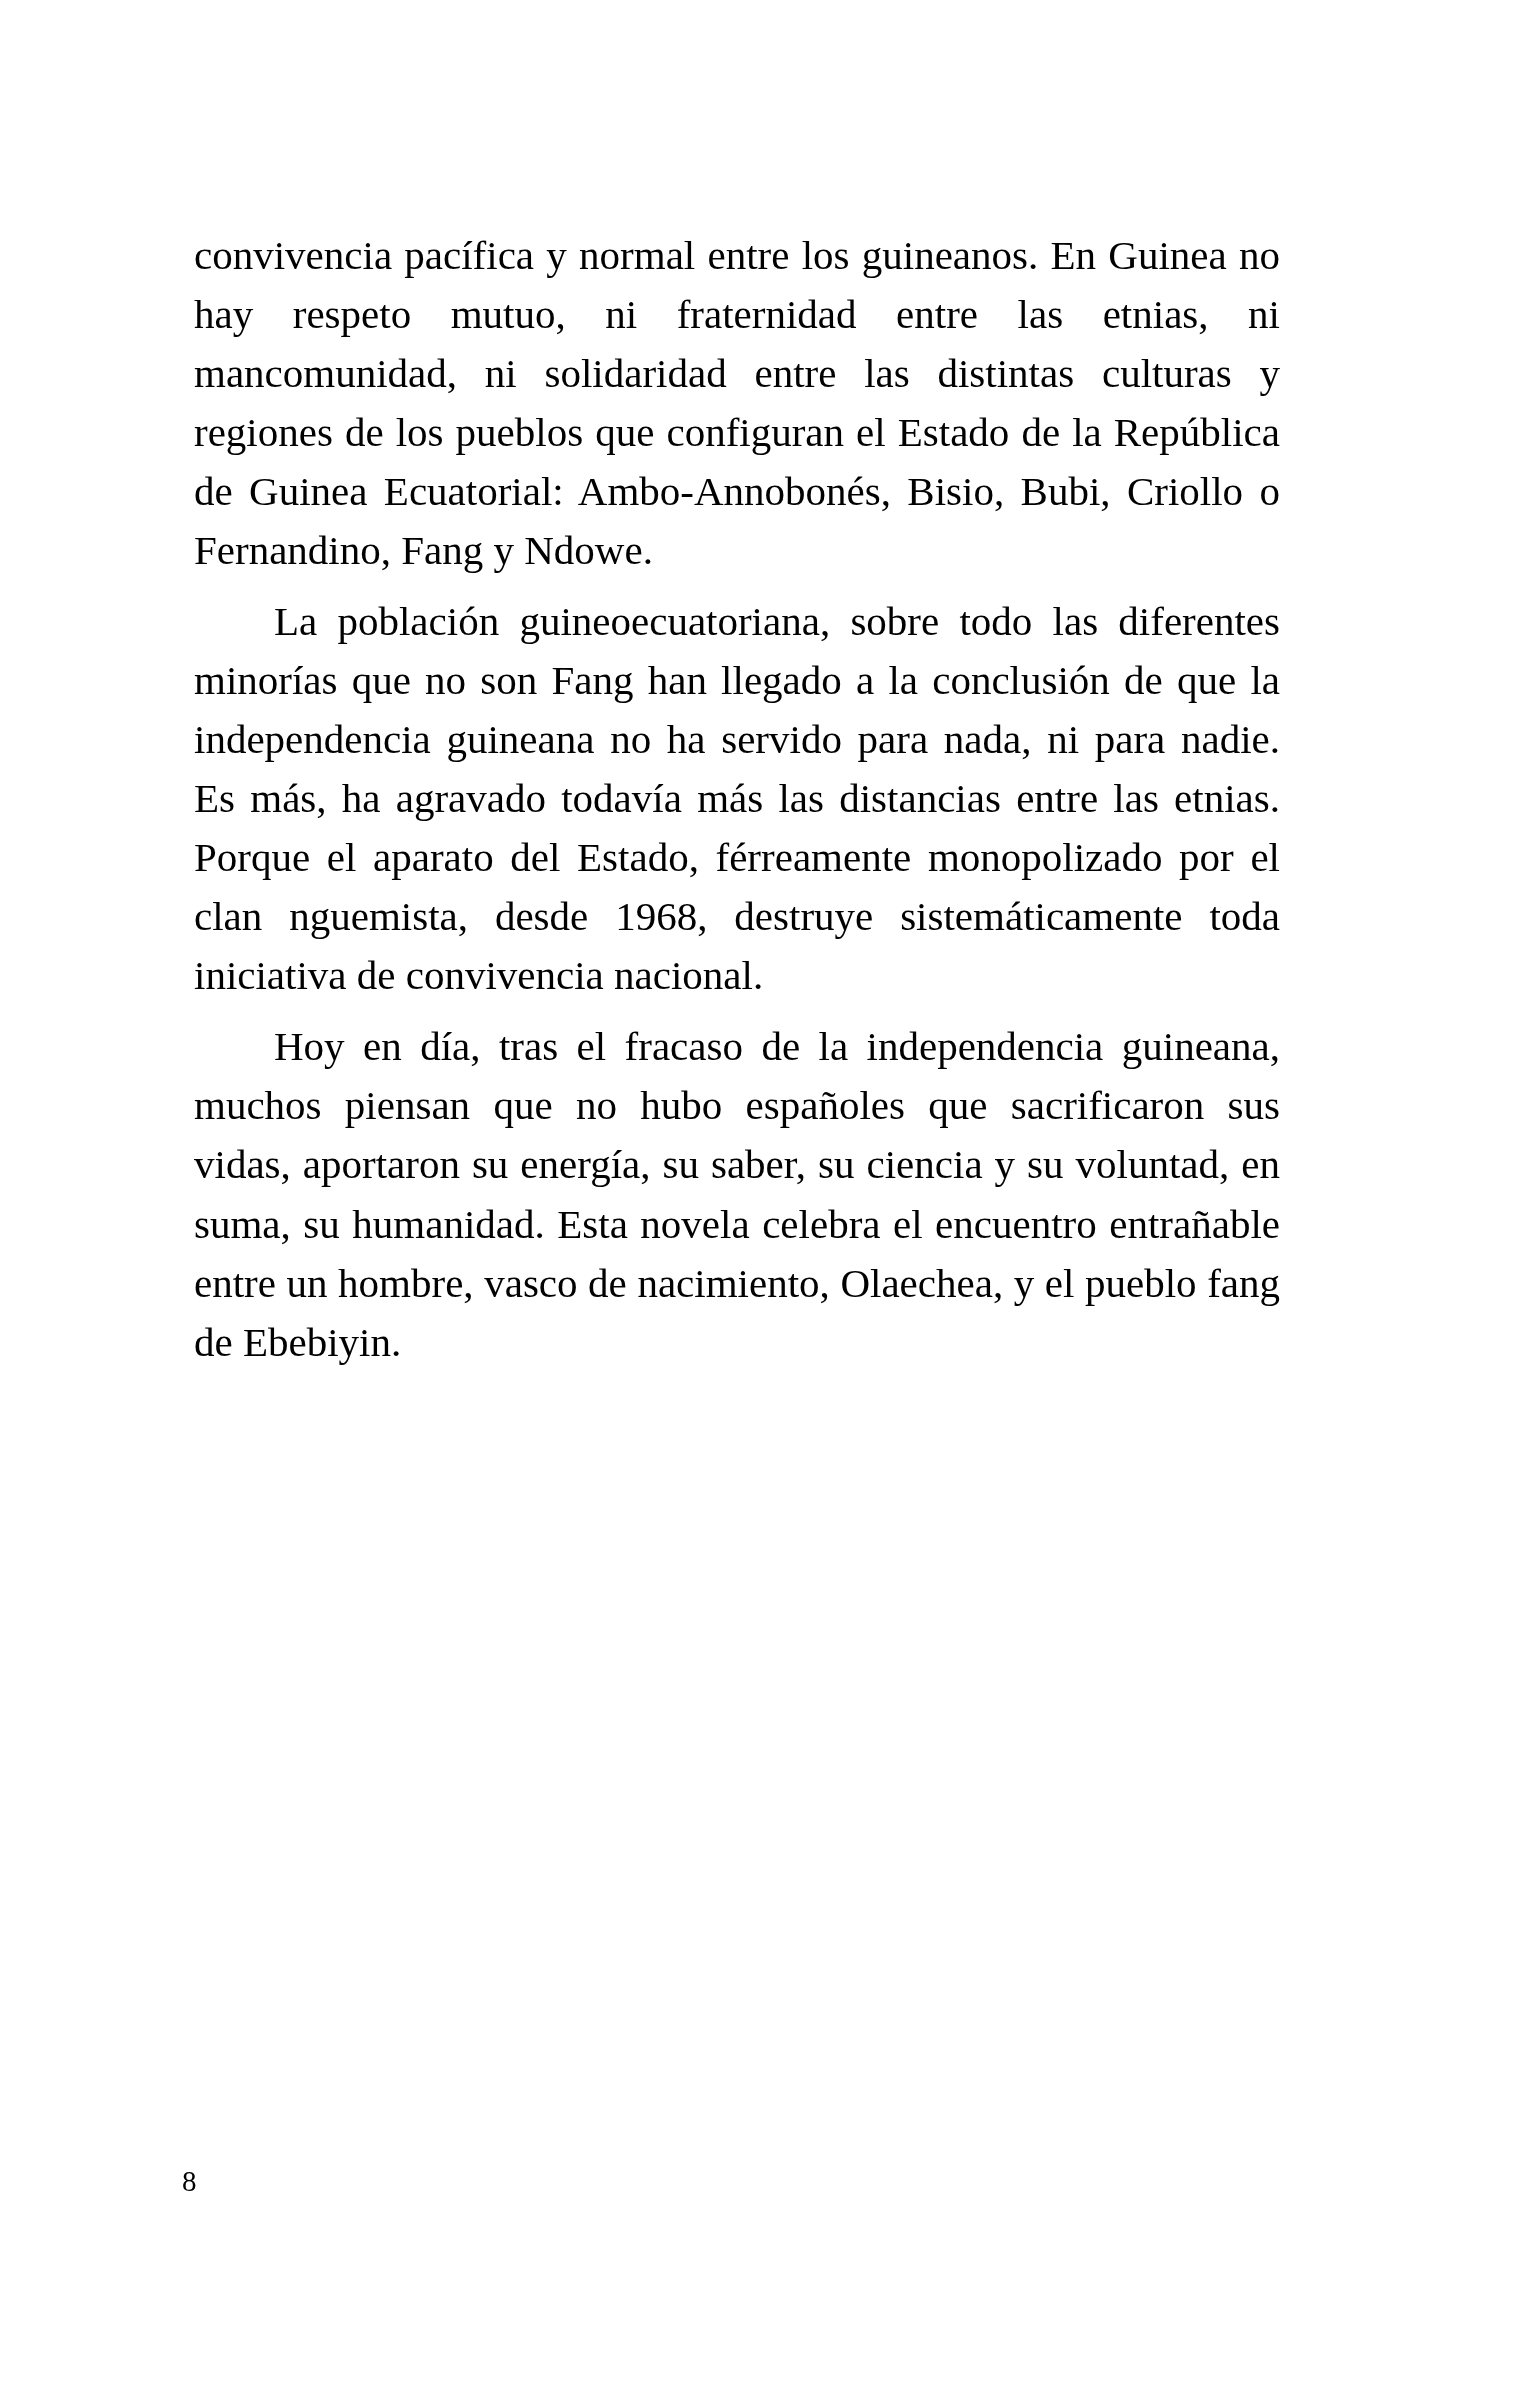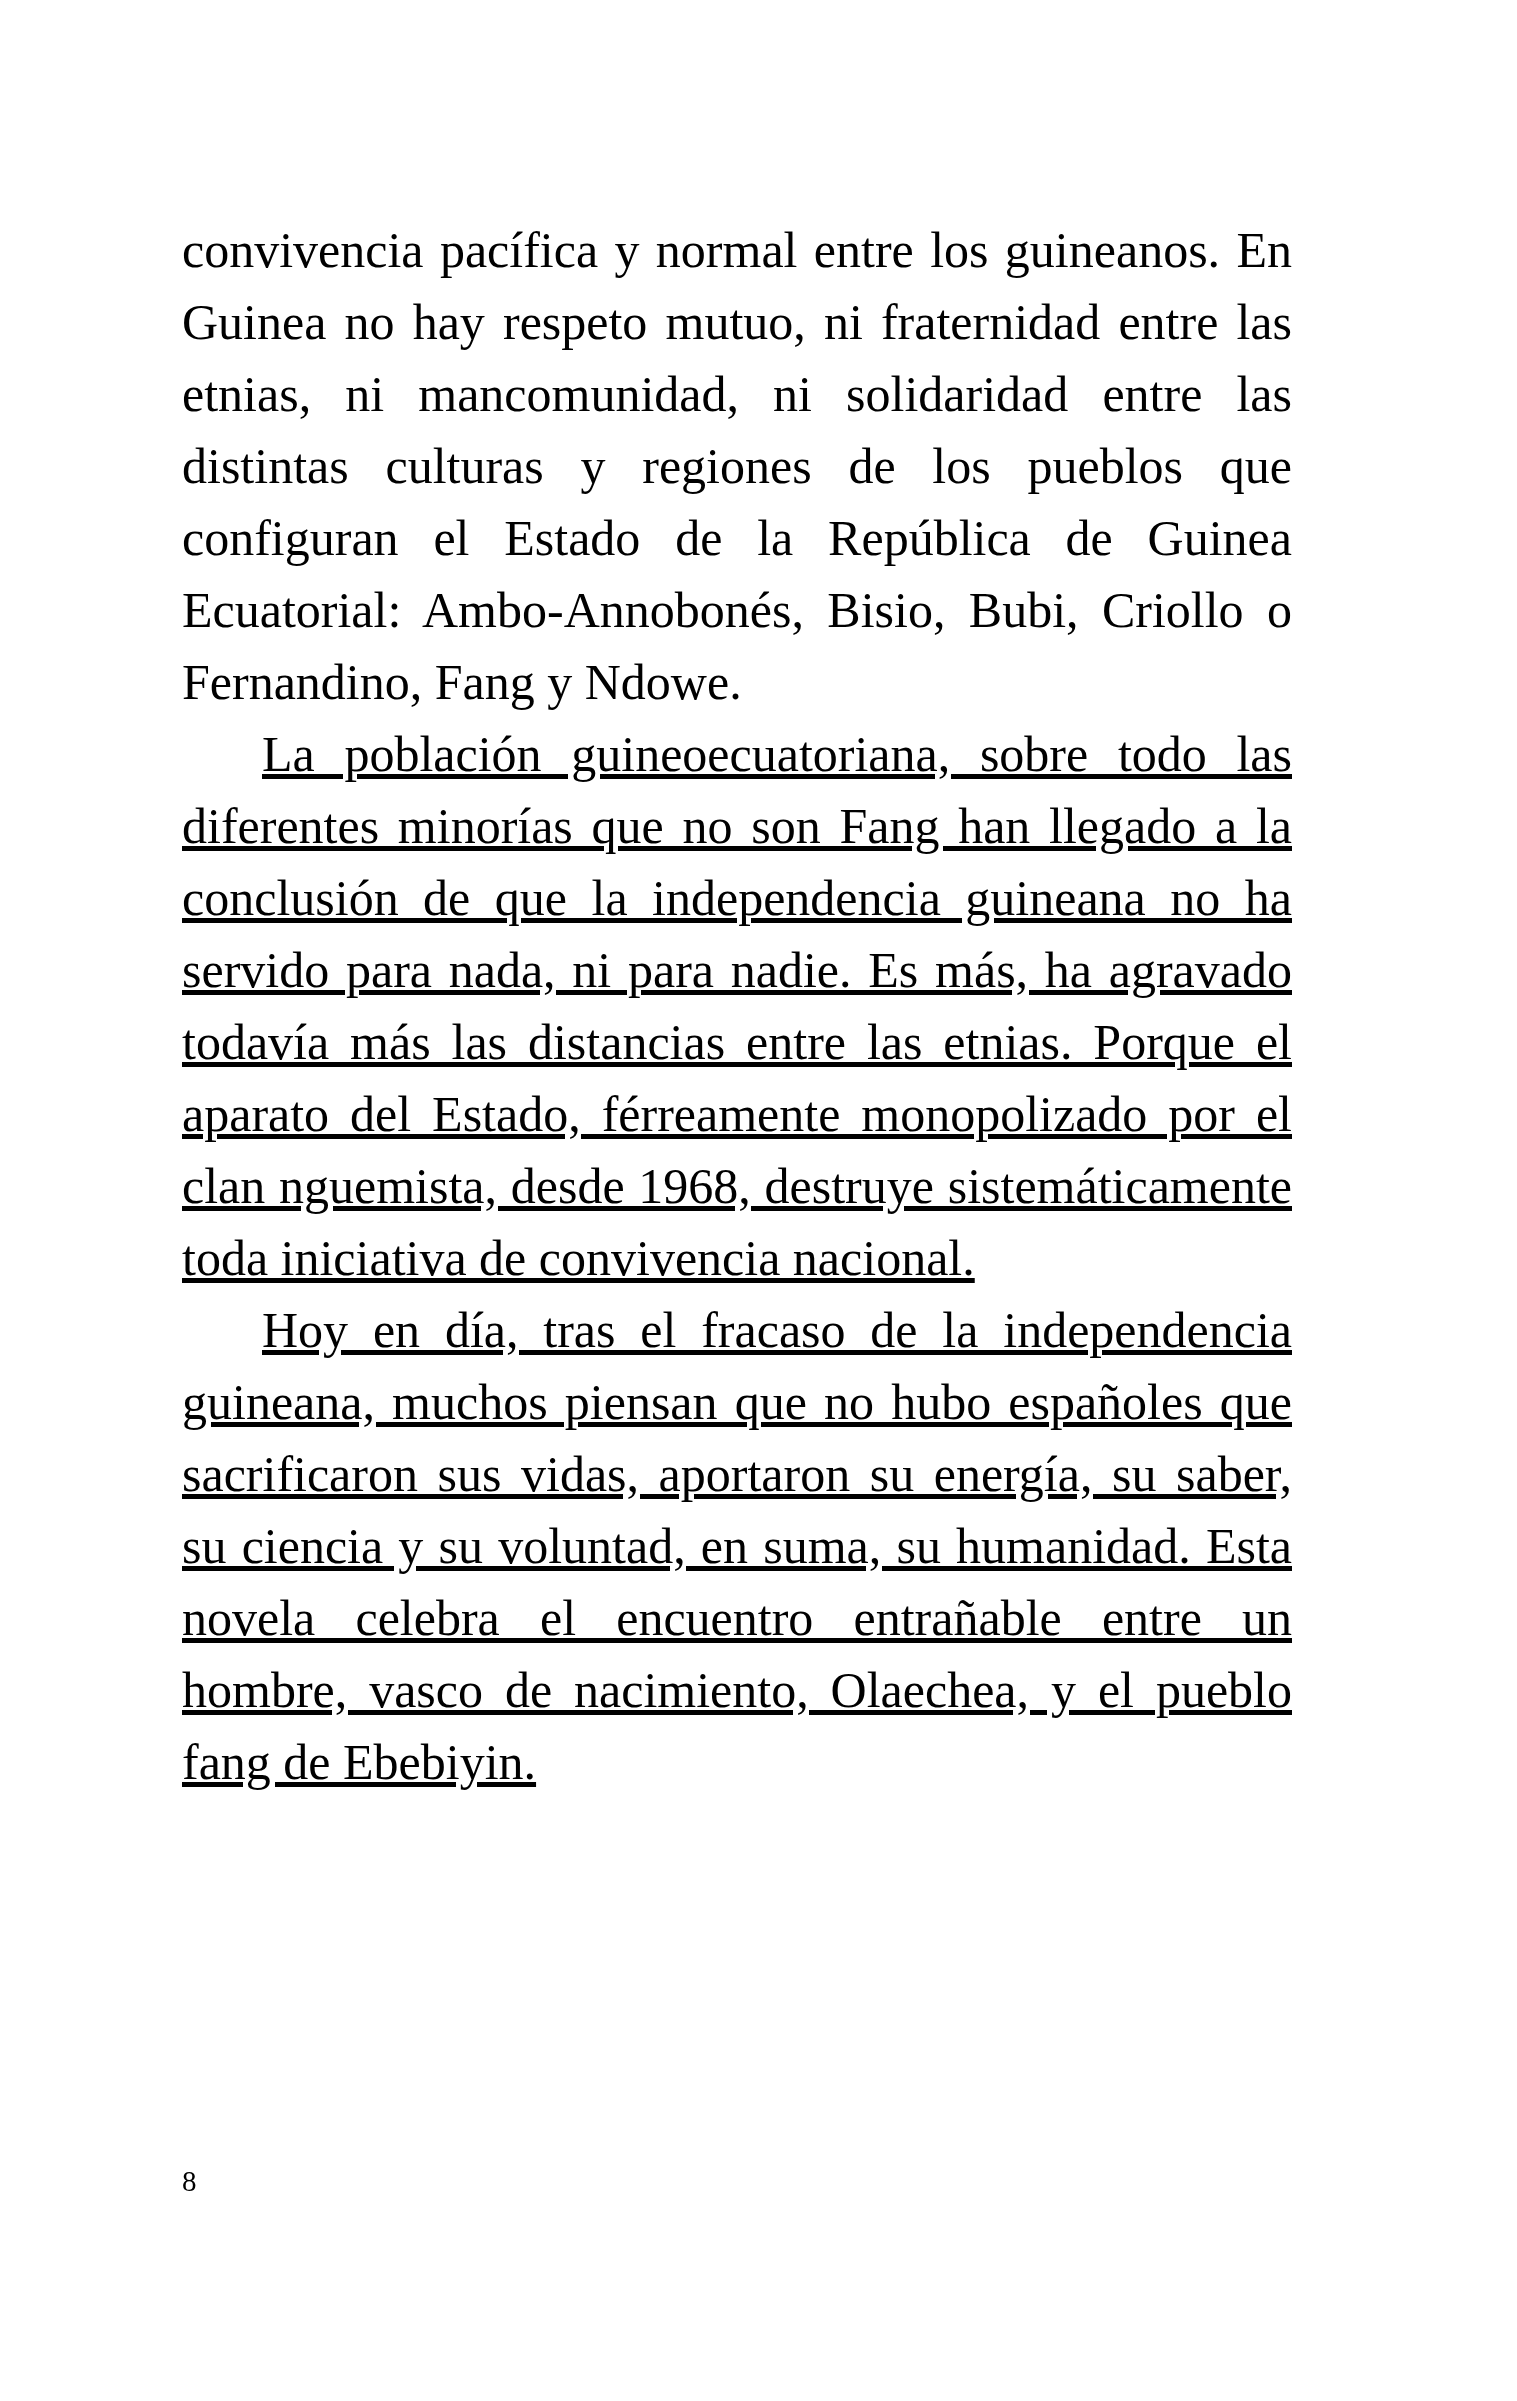--- a/index.html
+++ b/index.html
@@ -23,33 +23,32 @@
     height: 2401px;
     background: #ffffff;
   }
   .text-block {
     position: absolute;
     left: 182px;
     top: 214px;
     width: 1110px;
   }
   .para {
-    margin: 0;
-    font-size: 50px;
+    margin: 12px;
+    font-size: 41px;
     line-height: 1.44;
     text-align: justify;
     text-justify: inter-word;
     hyphens: none;
   }
   .para.indent {
     text-indent: 80px;
   }
   .para + .para {
     margin-top: 0;
-    text-decoration: underline;
   }
   .page-number {
     position: absolute;
     left: 182px;
     top: 2167px;
     font-size: 29px;
     line-height: 1;
     font-family: "Liberation Serif", "DejaVu Serif", serif;
     color: #000000;
   }

